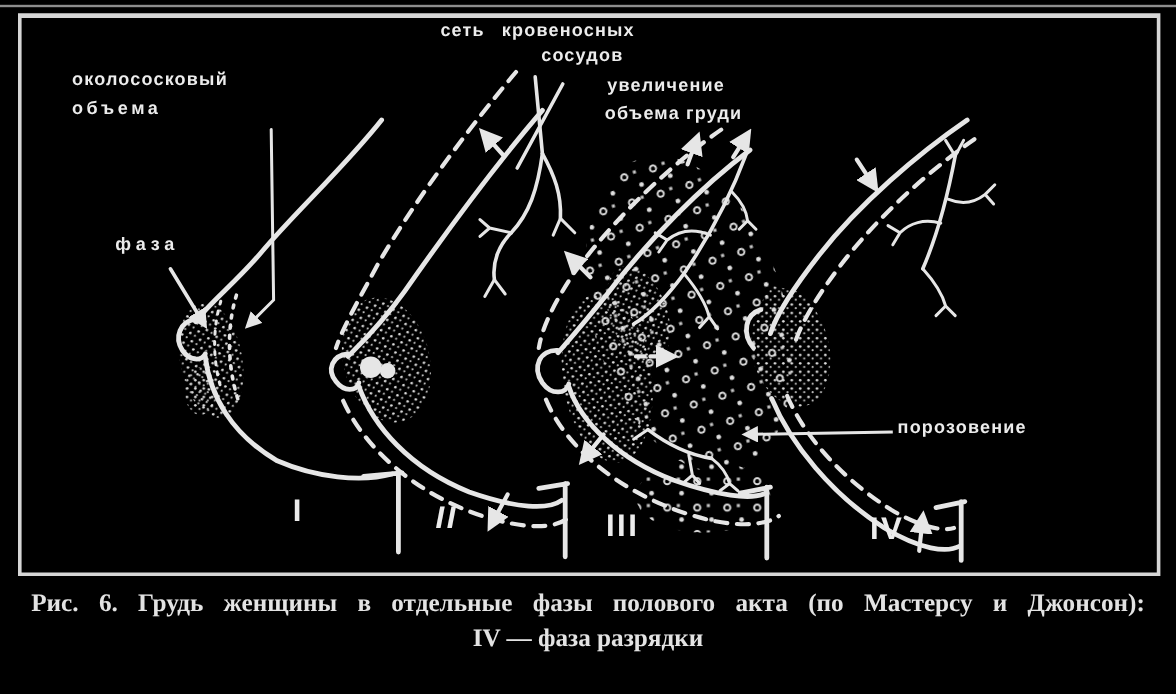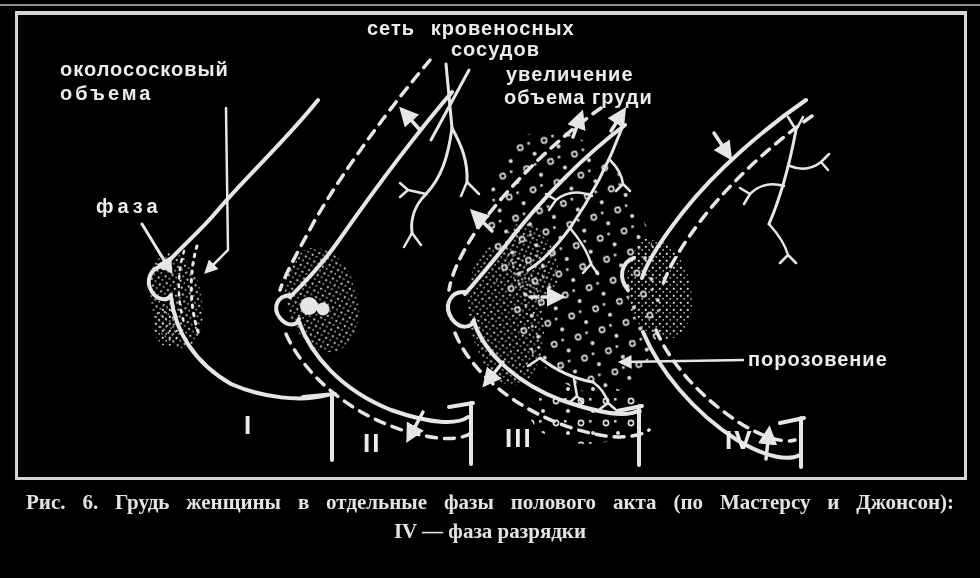--- a/index.html
+++ b/index.html
@@ -8,21 +8,21 @@
     position:relative; width:980px; height:578px; background:#000;
     overflow:hidden; font-family:"Liberation Sans", sans-serif;
   }
   .scan-edge { position:absolute; left:0; top:4px; width:980px; height:2px; background:#c9c9c9; opacity:.7; }
   .frame {
     position:absolute; left:15px; top:11px; width:952px; height:469px;
     border:3px solid #d6d6d6; border-top-width:4px;
   }
   .art { position:absolute; left:0; top:0; }
   .lbl {
-    position:absolute; color:#ececec; font-weight:bold; font-size:20px;
+    position:absolute; color:#ececec; font-weight:bold; font-size:15px;
     letter-spacing:1px; white-space:nowrap;
   }
   .lbl.sp2 { letter-spacing:3px; }
   .lbl.sp3 { letter-spacing:4px; }
   .lbl.gap { word-spacing:9px; }
   .ralign { text-align:left; }
   .numeral {
     position:absolute; color:#ececec; font-weight:bold; font-size:26px;
     letter-spacing:2px; white-space:nowrap;
   }
@@ -153,21 +153,21 @@
   <div class="lbl ralign sp2" style="left:60px; top:82px; width:212px;">объема</div>
 
   <div class="lbl" style="left:506px; top:63px;">увеличение</div>
   <div class="lbl" style="left:504px; top:86px;">объема груди</div>
 
   <div class="lbl sp3" style="left:96px; top:195px;">фаза</div>
 
   <div class="lbl" style="left:748px; top:348px;">порозовение</div>
 
   <div class="numeral" style="left:244px; top:410px;">I</div>
-  <div class="numeral" style="left:363px; top:428px;">II</div>
+  <div class="numeral" style="left:363px; top:416px;font-style:italic;">II</div>
   <div class="numeral" style="left:505px; top:423px;">III</div>
   <div class="numeral" style="left:688px; top:425px;margin-left:37px;">IV</div>
 
   <div class="caption">
     <div class="cap-j">Рис. 6. Грудь женщины в отдельные фазы полового акта (по Мастерсу и Джонсон):</div>
     <div class="cap-c">IV — фаза разрядки</div>
   </div>
 
 </div>
 

